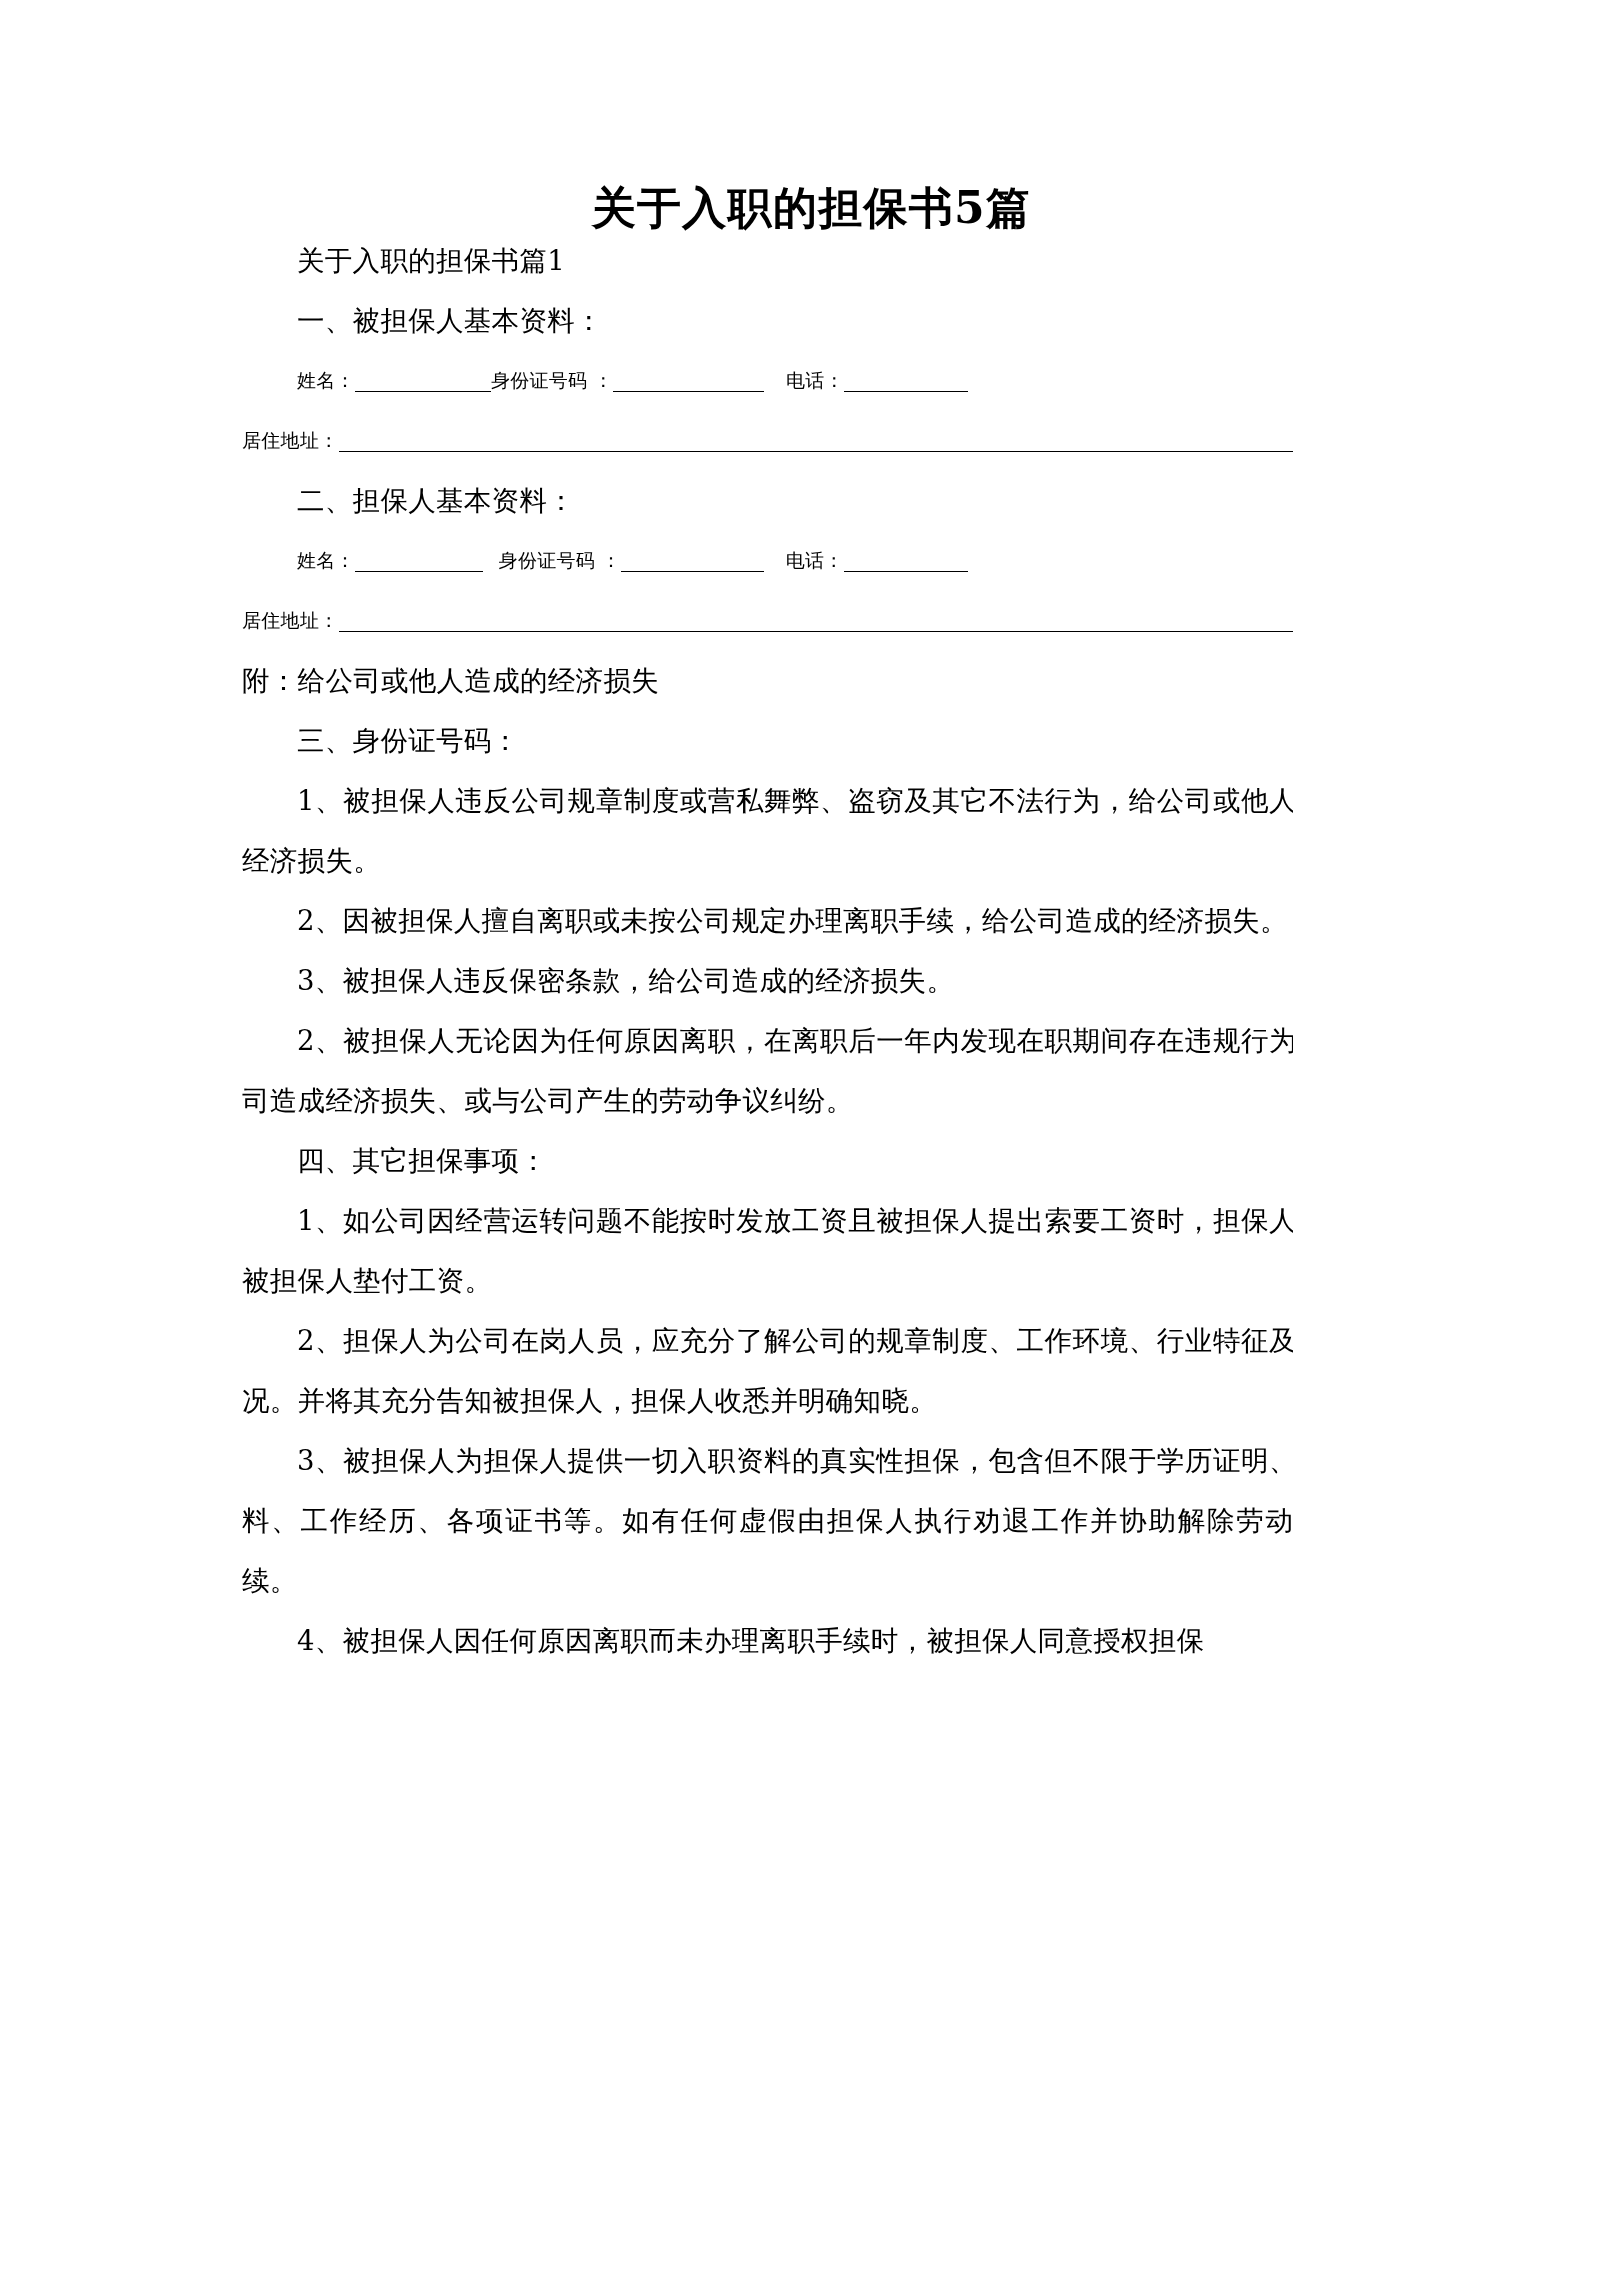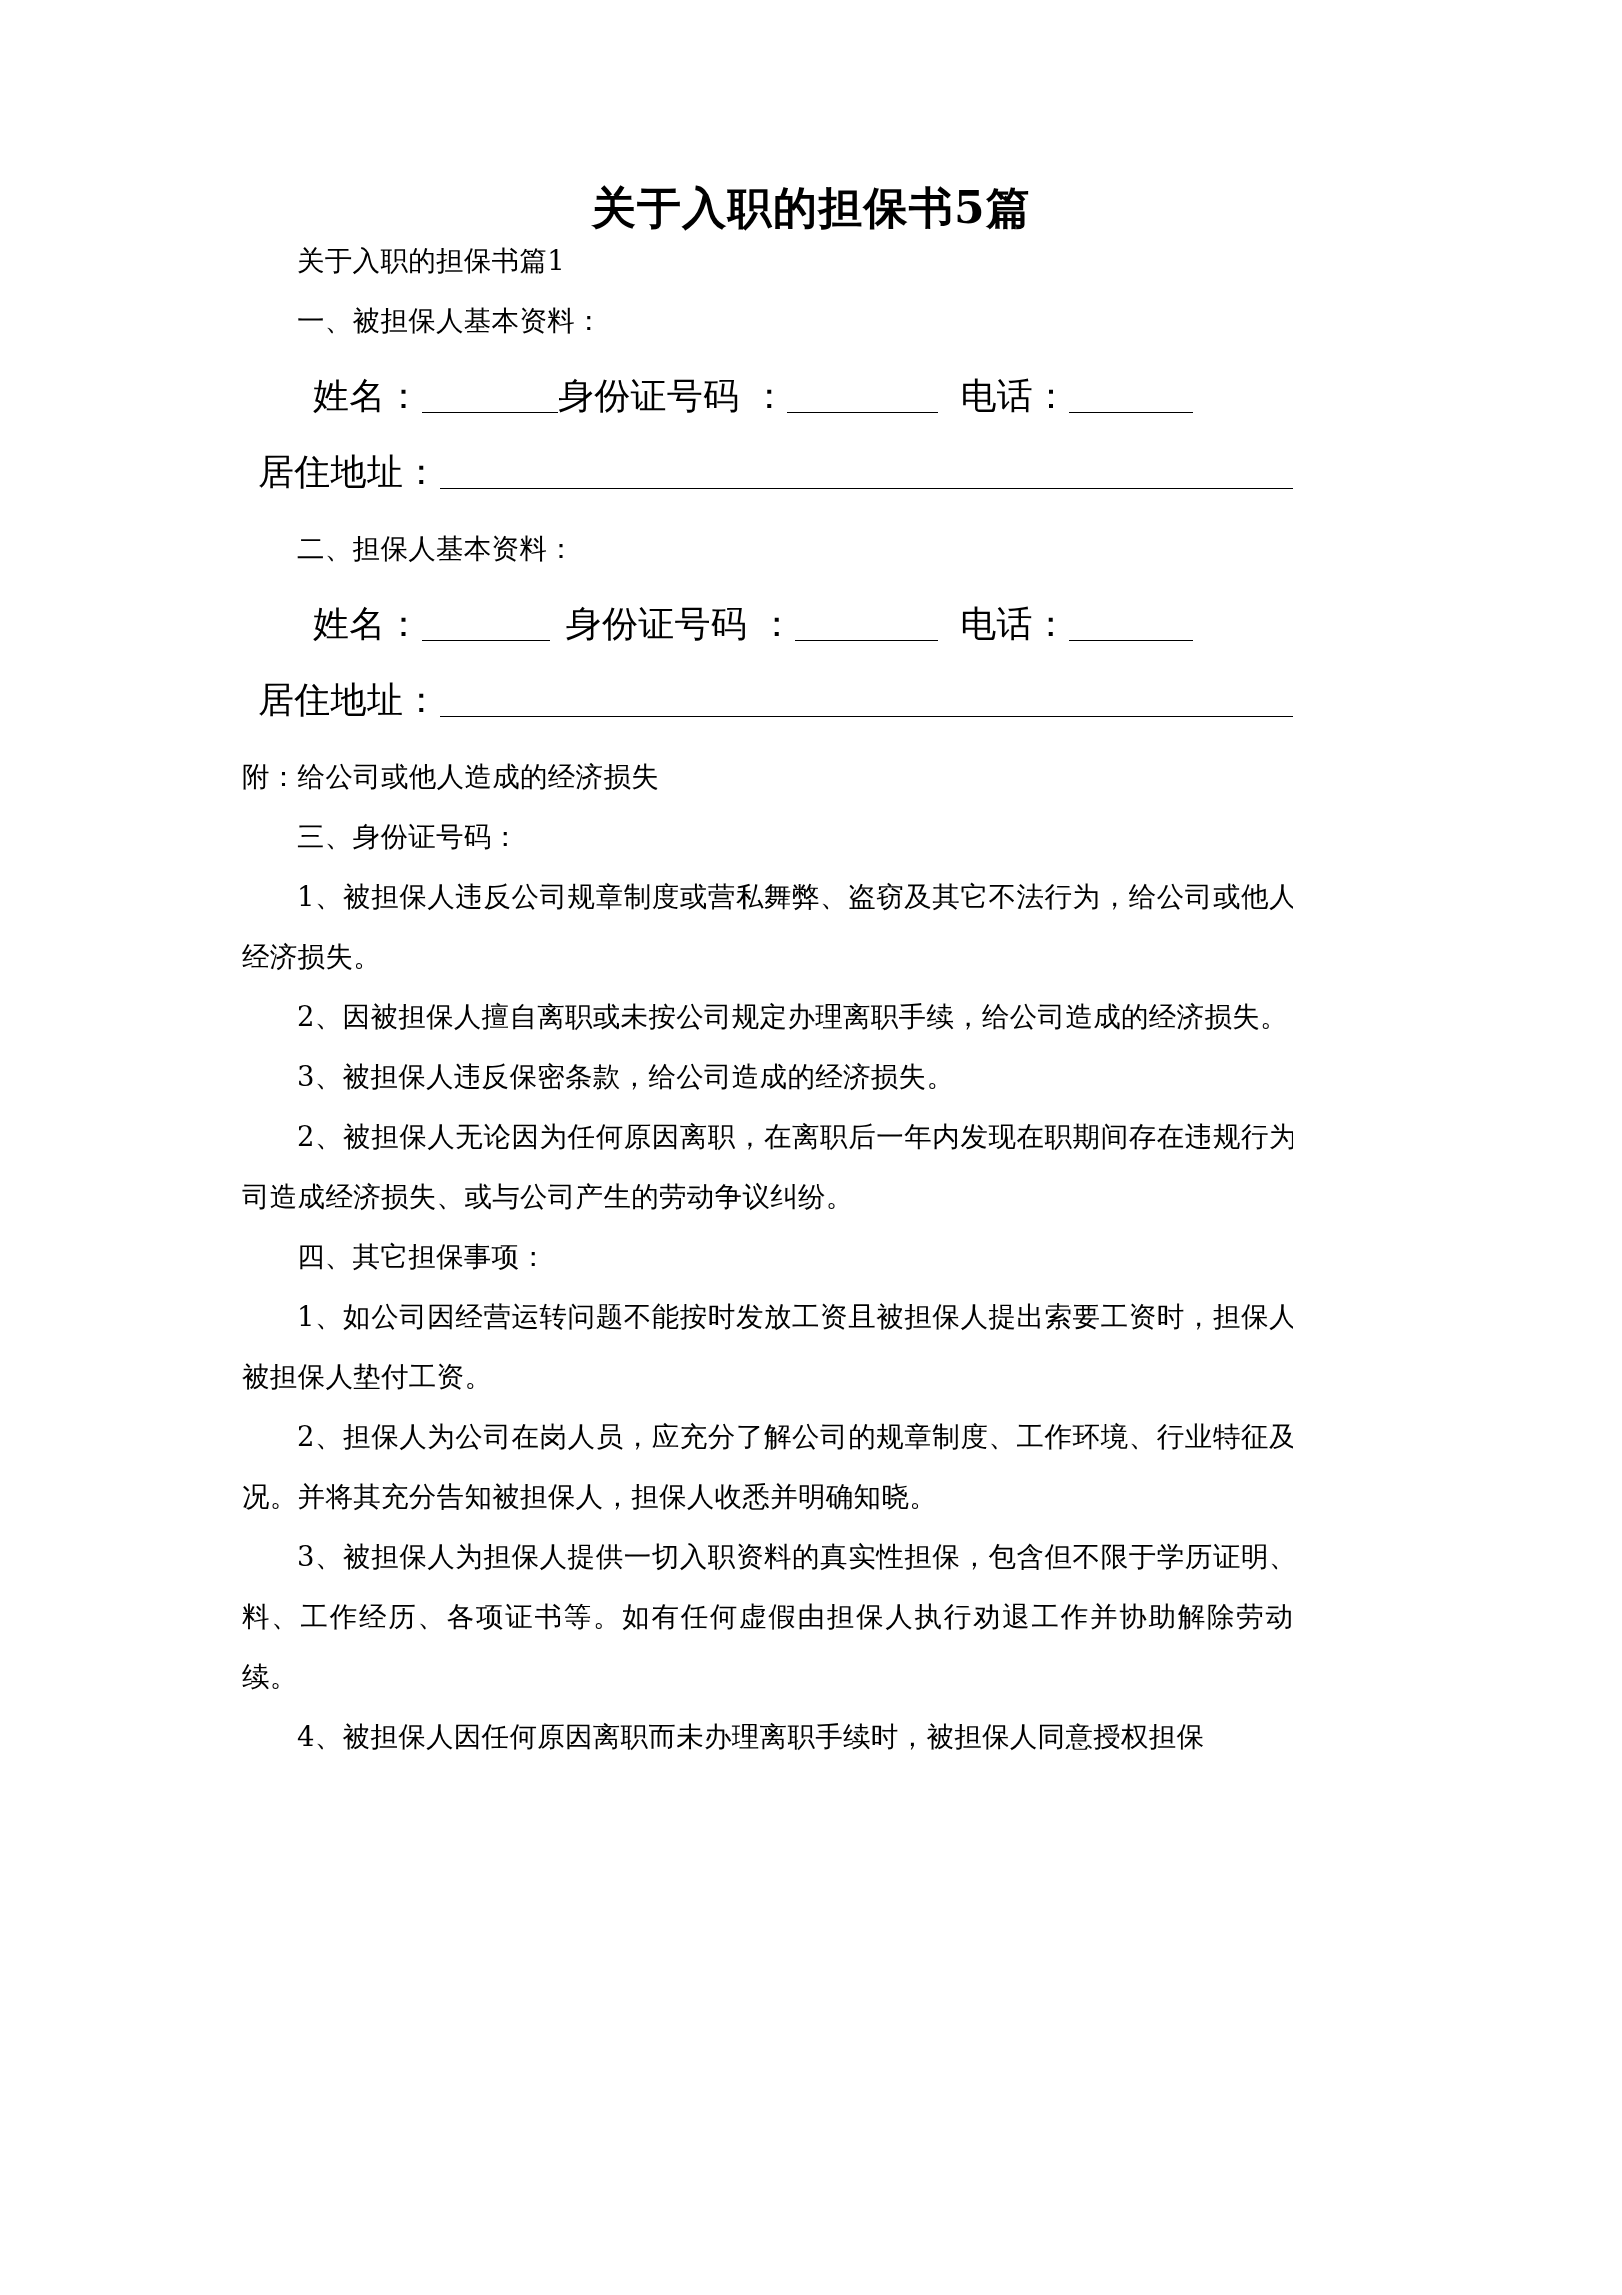--- a/index.html
+++ b/index.html
@@ -51,23 +51,23 @@
     text-indent: 55px;
   }
   .para.first {
     margin-top: 39px;
   }
   .para.noindent {
     text-indent: 0;
   }
   
   .form-line {
-    font-size: 36px;
+    font-size: 19px;
     line-height: 60px;
-    margin: 16px;
+    margin: 0;
     letter-spacing: 0.3px;
     white-space: nowrap;
   }
   .form-line.indent {
     padding-left: 55px;
   }
   .blank {
     display: inline-block;
     border-bottom: 1.3px solid #000;
     vertical-align: baseline;

